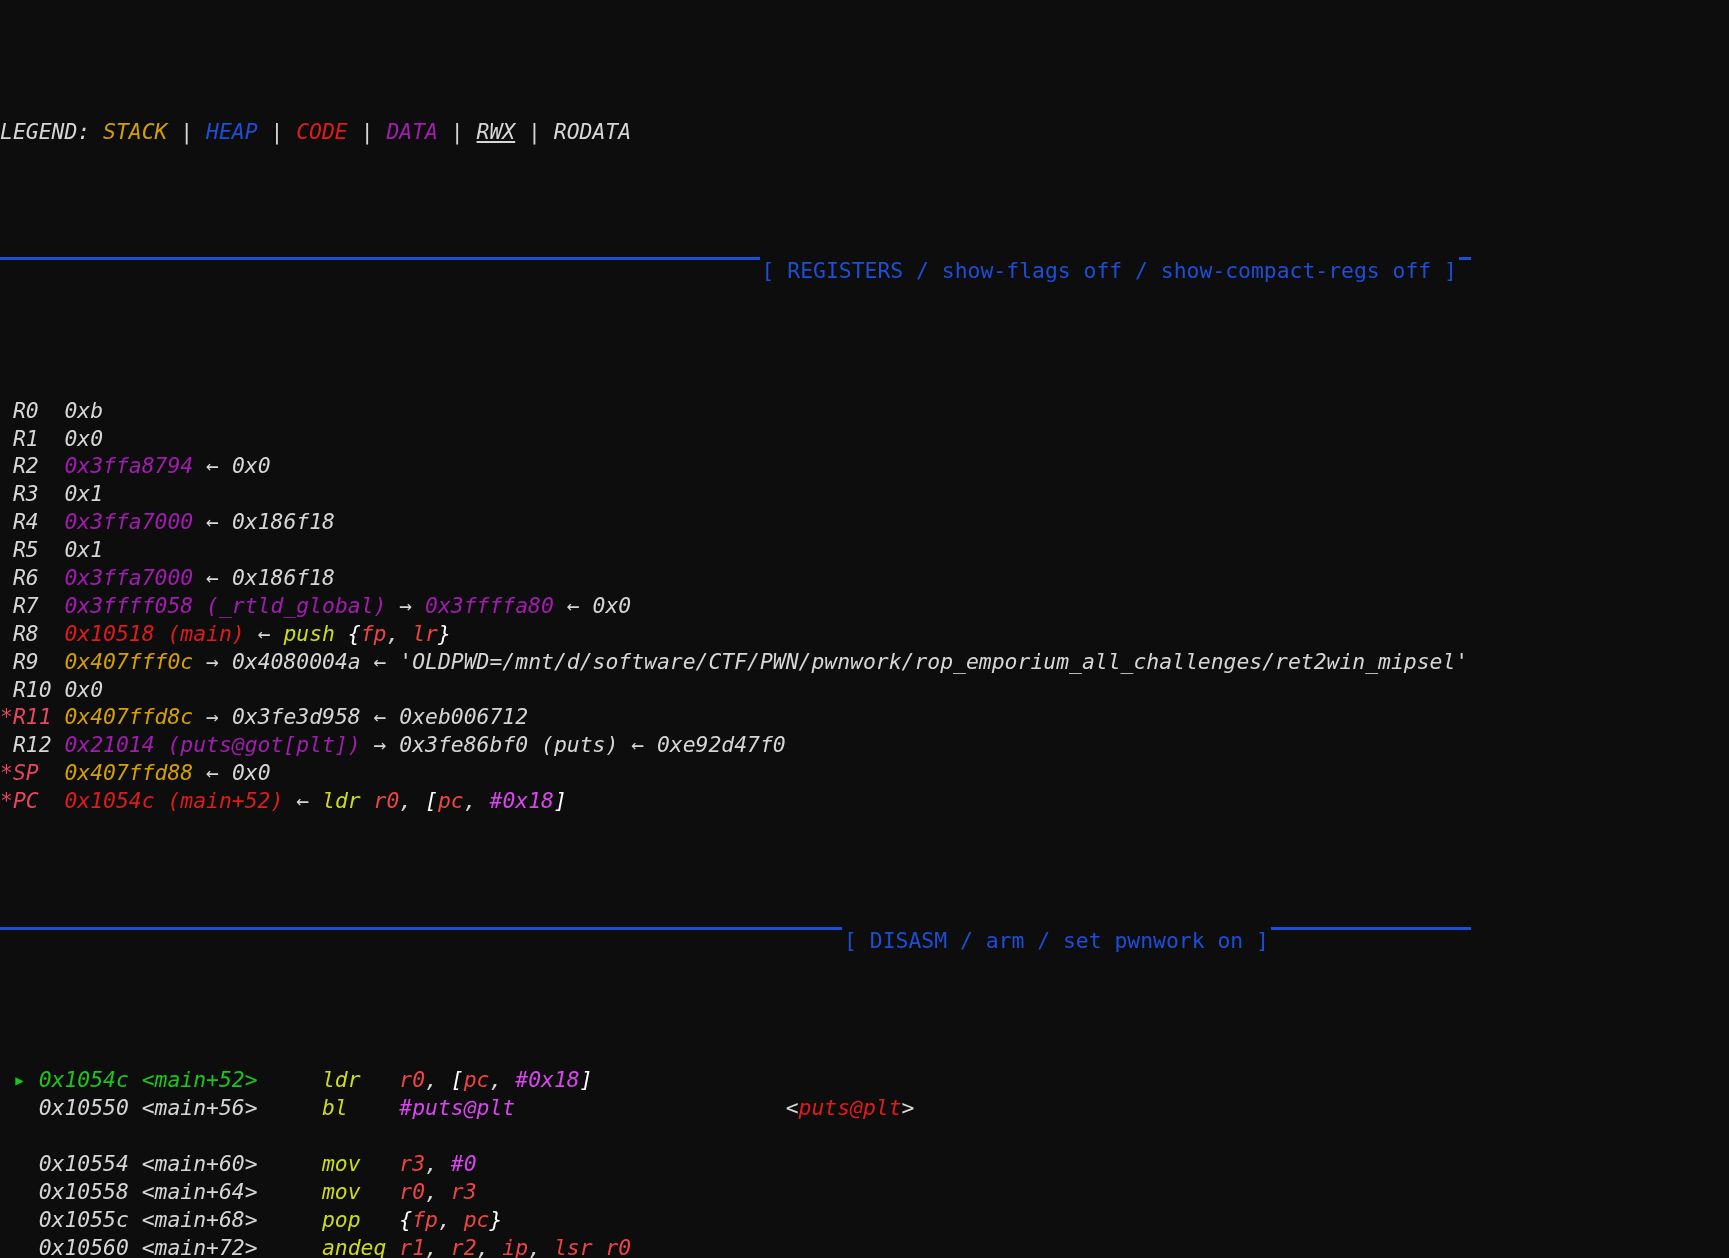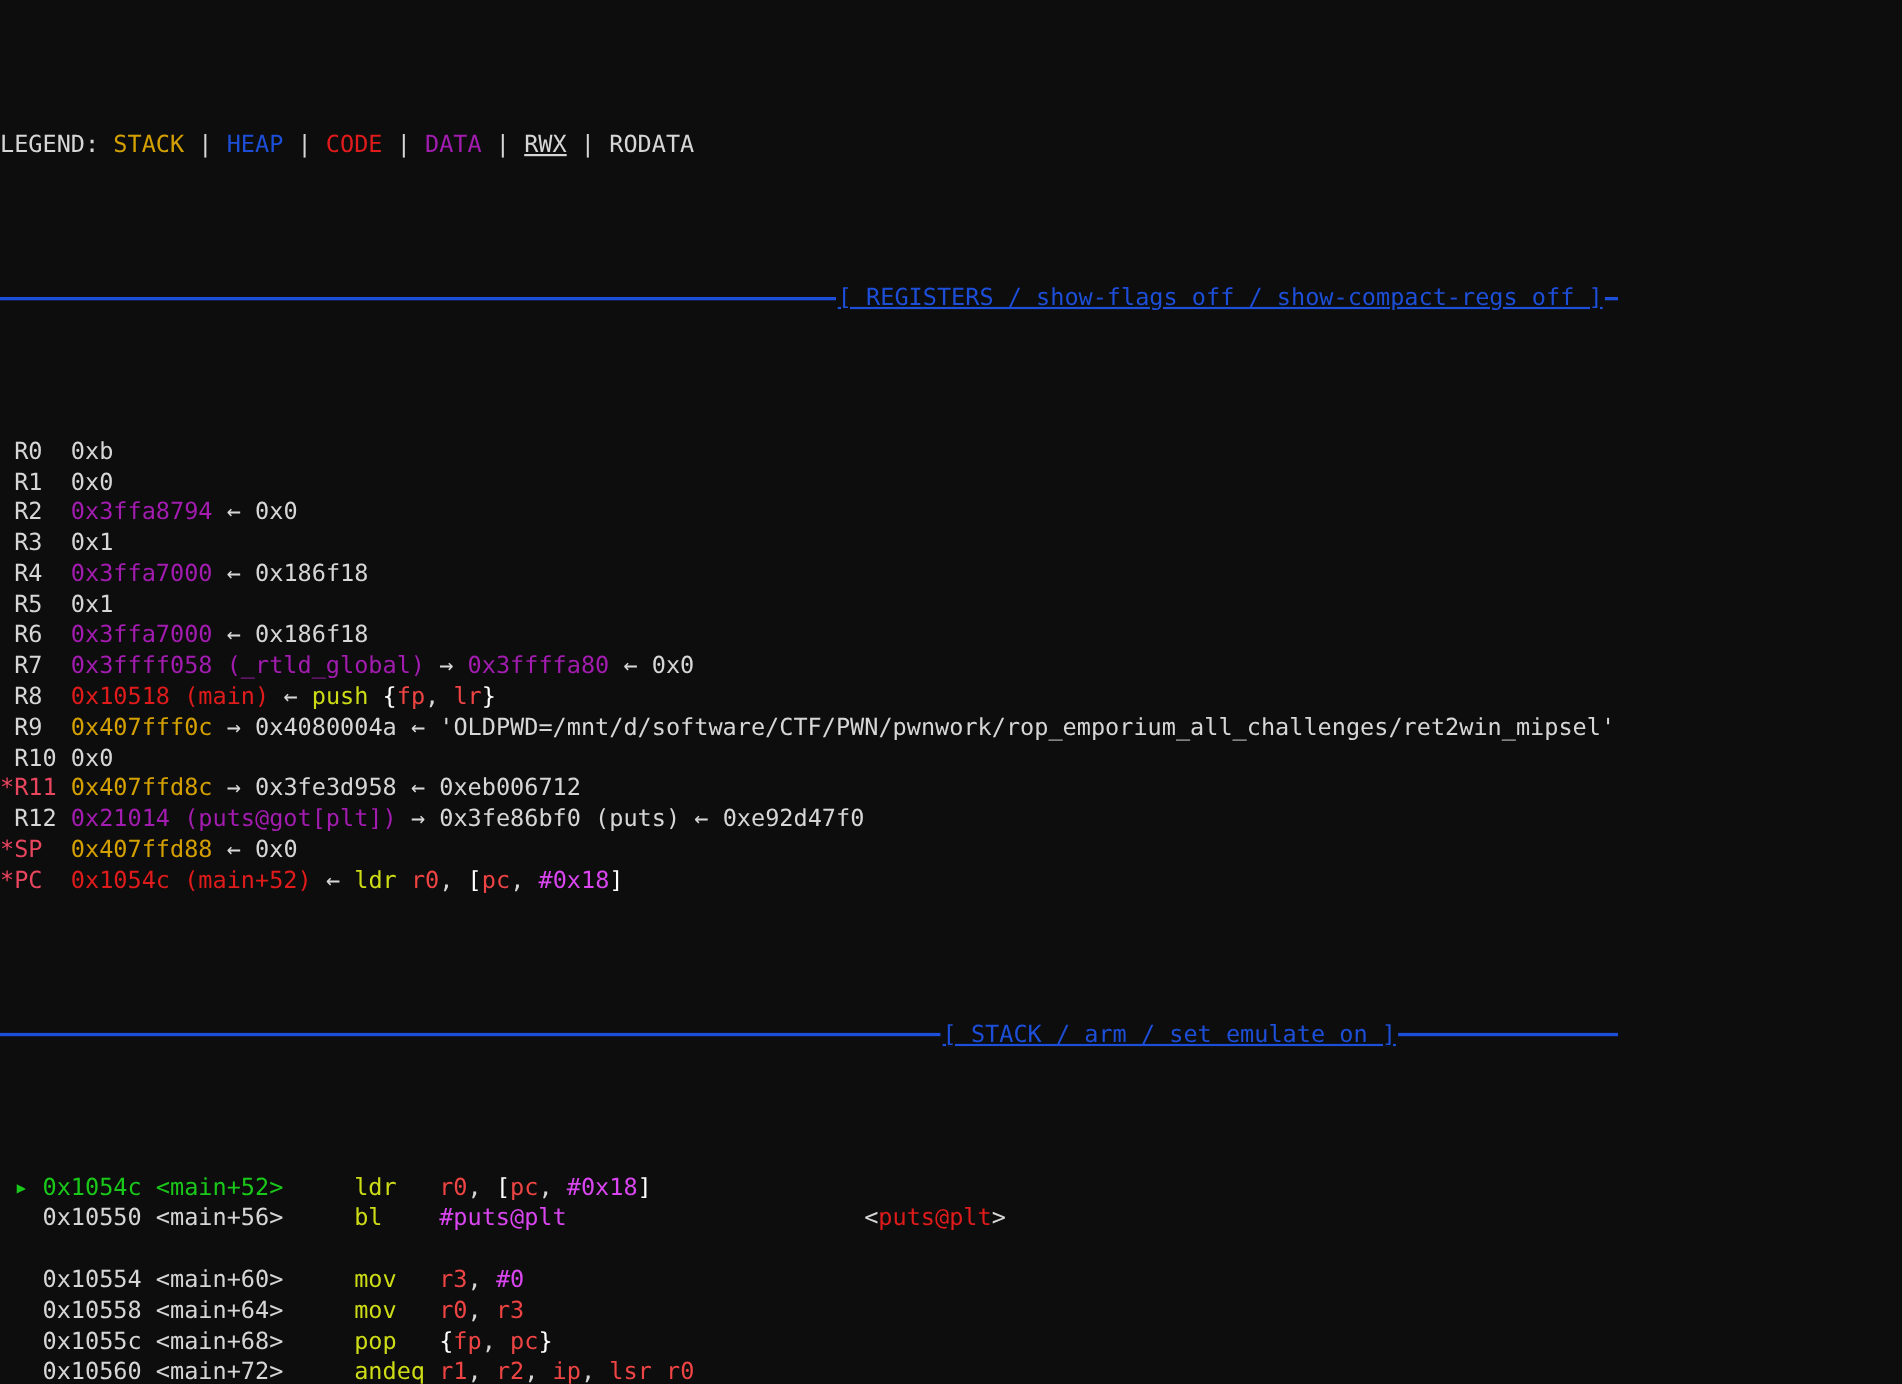--- a/index.html
+++ b/index.html
@@ -15,21 +15,21 @@
     font-family: "DejaVu Sans Mono", "Liberation Mono", monospace;
     font-size: 21.4px;
     line-height: 27.9px;
     color: #d0d0d0;
     -webkit-font-smoothing: antialiased;
   }
   .term {
     padding: 6px 0 0 0;
     white-space: pre;
   }
-  .line { white-space: pre; height: 27.9px; }
+  .line { white-space: pre; height: 27.9px; font-style: italic; }
 
   
   .c-white   { color: #d6d6d6; }
   .c-stack   { color: #d4a000; }   
   .c-heap    { color: #1d4ed8; }   
   .c-code    { color: #e01b1b; }   
   .c-data    { color: #a21caf; }   
   .c-rwx     { color: #d6d6d6; text-decoration: underline; }
   .c-rodata  { color: #d6d6d6; }
   .c-green   { color: #19c819; }
@@ -37,24 +37,22 @@
   .c-reg     { color: #ef4444; }   
   .c-imm     { color: #d946ef; }
   .c-hi      { color: #e8455f; }
   .c-brace   { color: #ffffff; }
 
   .banner {
     color: #1d4ed8;
     white-space: pre;
     overflow: hidden;
     display: flex;
-    align-items: center;
     height: 27.9px;
     width: 1471px;
-    text-decoration: underline;
   }
   .banner .rule {
     flex: 1 1 auto;
     height: 0;
     border-top: 3px solid #1d4ed8;
     min-width: 8px;
   }
   .banner .rule.left  { margin-right: 0px; }
   .banner .rule.right { margin-left: 0px; }
   .banner .btitle { flex: 0 0 auto; padding: 0 2px; color: #1d4ed8; }
@@ -73,21 +71,21 @@
     <span class="btitle">[ REGISTERS / show-flags off / show-compact-regs off ]</span>
     <span class="rule right" style="max-width:12px;"></span>
   </div>
 
   
   <div id="registers-panel"><div class="line"><span class="c-white"> </span><span class="c-white">R0  </span><span><span class="c-white">0xb</span></span></div><div class="line"><span class="c-white"> </span><span class="c-white">R1  </span><span><span class="c-white">0x0</span></span></div><div class="line"><span class="c-white"> </span><span class="c-white">R2  </span><span><span class="c-data">0x3ffa8794</span><span class="c-white"> </span><span class="c-white">←</span><span class="c-white"> </span><span class="c-white">0x0</span></span></div><div class="line"><span class="c-white"> </span><span class="c-white">R3  </span><span><span class="c-white">0x1</span></span></div><div class="line"><span class="c-white"> </span><span class="c-white">R4  </span><span><span class="c-data">0x3ffa7000</span><span class="c-white"> </span><span class="c-white">←</span><span class="c-white"> </span><span class="c-white">0x186f18</span></span></div><div class="line"><span class="c-white"> </span><span class="c-white">R5  </span><span><span class="c-white">0x1</span></span></div><div class="line"><span class="c-white"> </span><span class="c-white">R6  </span><span><span class="c-data">0x3ffa7000</span><span class="c-white"> </span><span class="c-white">←</span><span class="c-white"> </span><span class="c-white">0x186f18</span></span></div><div class="line"><span class="c-white"> </span><span class="c-white">R7  </span><span><span class="c-data">0x3ffff058</span><span class="c-white"> </span><span class="c-data">(_rtld_global)</span><span class="c-white"> </span><span class="c-white">→</span><span class="c-white"> </span><span class="c-data">0x3ffffa80</span><span class="c-white"> </span><span class="c-white">←</span><span class="c-white"> </span><span class="c-white">0x0</span></span></div><div class="line"><span class="c-white"> </span><span class="c-white">R8  </span><span><span class="c-code">0x10518</span><span class="c-white"> </span><span class="c-code">(main)</span><span class="c-white"> </span><span class="c-white">← </span><span class="c-mnem">push</span><span class="c-white"> </span><span class="c-brace">{</span><span class="c-reg">fp</span><span class="c-white">,</span><span class="c-white"> </span><span class="c-reg">lr</span><span class="c-brace">}</span></span></div><div class="line"><span class="c-white"> </span><span class="c-white">R9  </span><span><span class="c-stack">0x407fff0c</span><span class="c-white"> </span><span class="c-white">→</span><span class="c-white"> </span><span class="c-white">0x4080004a</span><span class="c-white"> </span><span class="c-white">←</span><span class="c-white"> </span><span class="c-white">'OLDPWD=/mnt/d/software/CTF/PWN/pwnwork/rop_emporium_all_challenges/ret2win_mipsel'</span></span></div><div class="line"><span class="c-white"> </span><span class="c-white">R10 </span><span><span class="c-white">0x0</span></span></div><div class="line"><span class="c-hi">*</span><span class="c-hi">R11 </span><span><span class="c-stack">0x407ffd8c</span><span class="c-white"> </span><span class="c-white">→</span><span class="c-white"> </span><span class="c-white">0x3fe3d958</span><span class="c-white"> </span><span class="c-white">←</span><span class="c-white"> </span><span class="c-white">0xeb006712</span></span></div><div class="line"><span class="c-white"> </span><span class="c-white">R12 </span><span><span class="c-data">0x21014</span><span class="c-white"> </span><span class="c-data">(puts@got[plt])</span><span class="c-white"> </span><span class="c-white">→</span><span class="c-white"> </span><span class="c-white">0x3fe86bf0</span><span class="c-white"> </span><span class="c-white">(puts)</span><span class="c-white"> </span><span class="c-white">←</span><span class="c-white"> </span><span class="c-white">0xe92d47f0</span></span></div><div class="line"><span class="c-hi">*</span><span class="c-hi">SP  </span><span><span class="c-stack">0x407ffd88</span><span class="c-white"> </span><span class="c-white">←</span><span class="c-white"> </span><span class="c-white">0x0</span></span></div><div class="line"><span class="c-hi">*</span><span class="c-hi">PC  </span><span><span class="c-code">0x1054c</span><span class="c-white"> </span><span class="c-code">(main+52)</span><span class="c-white"> </span><span class="c-white">← </span><span class="c-mnem">ldr</span><span class="c-white"> </span><span class="c-reg">r0</span><span class="c-white">,</span><span class="c-white"> </span><span class="c-brace">[</span><span class="c-reg">pc</span><span class="c-white">,</span><span class="c-white"> </span><span class="c-imm">#0x18</span><span class="c-brace">]</span></span></div></div>
 
   
   <div class="banner">
     <span class="rule left"></span>
-    <span class="btitle">[ STACK / arm / set emulate on ]</span>
+    <span class="btitle">[ DISASM / arm / set pwnwork on ]</span>
     <span class="rule right" style="max-width:200px;"></span>
   </div>
 
   
   <div id="disasm-panel"><div class="line"><span class="c-green"> ▸ </span><span class="c-green">0x1054c</span><span class="c-green"> </span><span class="c-green">&lt;main+52&gt;     </span><span class="c-mnem">ldr   </span><span><span class="c-reg">r0</span><span class="c-white">,</span><span class="c-white"> </span><span class="c-brace">[</span><span class="c-reg">pc</span><span class="c-white">,</span><span class="c-white"> </span><span class="c-imm">#0x18</span><span class="c-brace">]</span></span></div><div class="line"><span class="c-white">   </span><span class="c-white">0x10550</span><span class="c-white"> </span><span class="c-white">&lt;main+56&gt;     </span><span class="c-mnem">bl    </span><span><span class="c-imm">#puts@plt</span></span><span class="c-white">                     </span><span class="c-white">&lt;</span><span class="c-code">puts@plt</span><span class="c-white">&gt;</span></div><div class="line"> </div><div class="line"><span class="c-white">   </span><span class="c-white">0x10554</span><span class="c-white"> </span><span class="c-white">&lt;main+60&gt;     </span><span class="c-mnem">mov   </span><span><span class="c-reg">r3</span><span class="c-white">,</span><span class="c-white"> </span><span class="c-imm">#0</span></span></div><div class="line"><span class="c-white">   </span><span class="c-white">0x10558</span><span class="c-white"> </span><span class="c-white">&lt;main+64&gt;     </span><span class="c-mnem">mov   </span><span><span class="c-reg">r0</span><span class="c-white">,</span><span class="c-white"> </span><span class="c-reg">r3</span></span></div><div class="line"><span class="c-white">   </span><span class="c-white">0x1055c</span><span class="c-white"> </span><span class="c-white">&lt;main+68&gt;     </span><span class="c-mnem">pop   </span><span><span class="c-brace">{</span><span class="c-reg">fp</span><span class="c-white">,</span><span class="c-white"> </span><span class="c-reg">pc</span><span class="c-brace">}</span></span></div><div class="line"><span class="c-white">   </span><span class="c-white">0x10560</span><span class="c-white"> </span><span class="c-white">&lt;main+72&gt;     </span><span class="c-mnem">andeq </span><span><span class="c-reg">r1</span><span class="c-white">,</span><span class="c-white"> </span><span class="c-reg">r2</span><span class="c-white">,</span><span class="c-white"> </span><span class="c-reg">ip</span><span class="c-white">,</span><span class="c-white"> </span><span class="c-reg">lsr</span><span class="c-white"> </span><span class="c-reg">r0</span></span></div></div>
 
   
   
 
   

